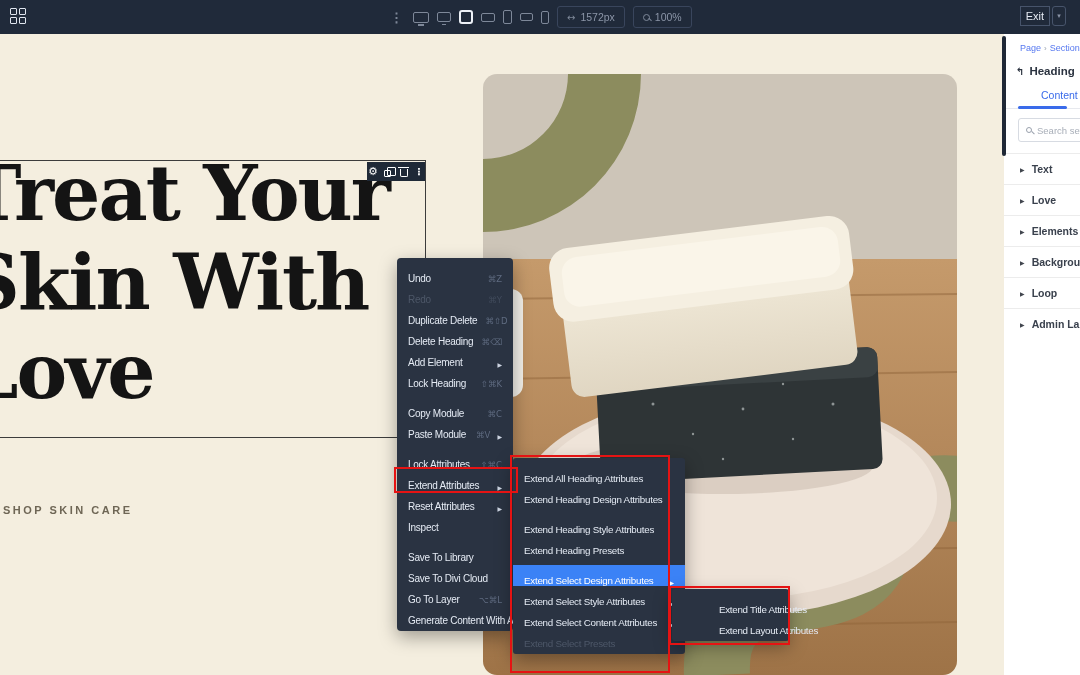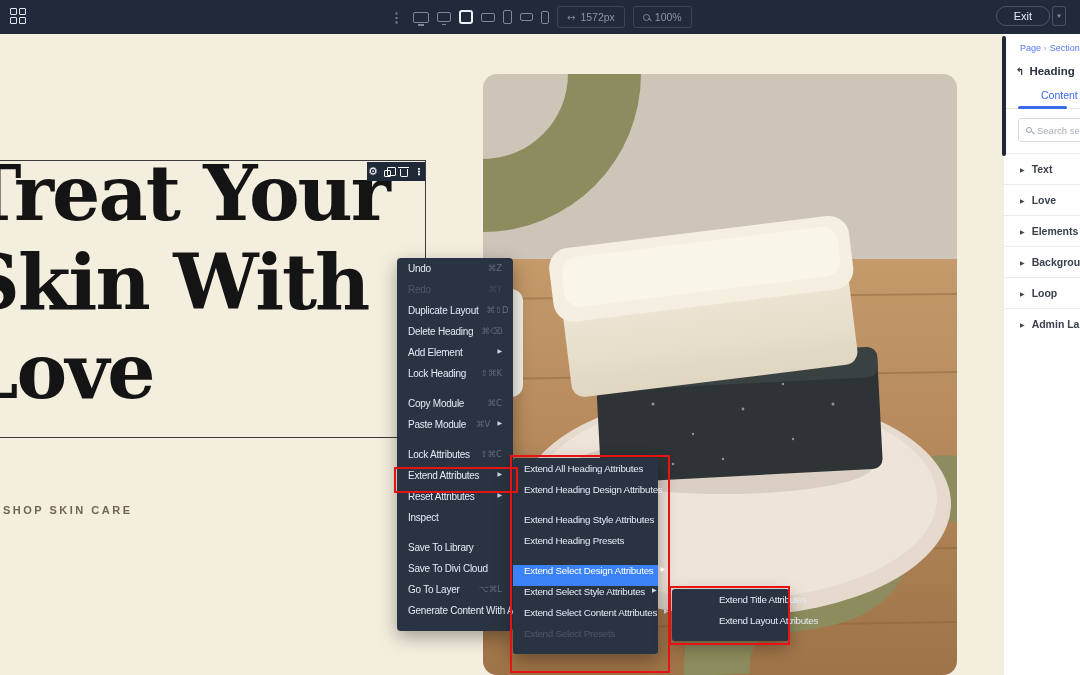--- a/index.html
+++ b/index.html
@@ -22,22 +22,22 @@
   .dev-tall { width:9px; height:14px; }
   .dev-wide.sm2 { width:13px; height:8px; }
   .dev-tall.sm2 { width:8px; height:13px; }
   .tb-box { display:flex; align-items:center; gap:5px; border:1px solid #39455c; border-radius:3px;
     height:22px; padding:0 9px; color:#8b95a7; font-size:10.5px; }
   .tb-box .glyph { color:#7e8899; font-size:10px; font-family:"DejaVu Sans",sans-serif; }
   .mag { width:7px; height:7px; border:1.4px solid #7e8899; border-radius:50%; position:relative; display:inline-block; }
   .mag::after { content:''; position:absolute; width:4px; height:1.4px; background:#7e8899;
     right:-3.5px; bottom:-1px; transform:rotate(45deg); }
   #exit-wrap { position:absolute; right:14px; top:6px; display:flex; gap:2px; }
-  #exit-btn { border:1px solid #47546b; border-radius:10px; color:#e6ebf3; font-size:11px;
-    padding:3px 17px; background:transparent; cursor:pointer; font-family:inherit; }
+  #exit-btn { border:1px solid #47546b; border-radius:0; color:#e6ebf3; font-size:11px;
+    padding:3px 5px; background:transparent; cursor:pointer; font-family:inherit; }
   #exit-caret { border:1px solid #47546b; border-radius:3px; color:#8b95a7; font-size:7px;
     width:14px; display:flex; align-items:center; justify-content:center; }
 
   
   #canvas { position:absolute; left:0; top:34px; width:1004px; height:641px; background:#f4eedf; overflow:hidden; }
 
   #photo { position:absolute; left:483px; top:40px; width:474px; height:601px; border-radius:14px; overflow:hidden; }
 
   #heading-module { position:absolute; left:-2px; top:126px; width:428px; height:278px;
     border:1px solid #3c3c3c; z-index:2; }
@@ -54,31 +54,31 @@
     position:relative; margin-top:3px; }
   .ic-trash::before { content:''; position:absolute; top:-2.5px; left:-2.5px; right:-2.5px; height:1.3px; background:#fff; }
   .mt-dots { color:#fff; font-size:10px; font-weight:bold; font-family:"DejaVu Sans",sans-serif; }
 
   #eyebrow { position:absolute; left:3px; top:470px; font-size:11px; font-weight:bold;
     letter-spacing:2.5px; color:#6e6655; }
 
   
   .menu { position:absolute; background:#2a3342; border-radius:4px; padding:5px 0;
     box-shadow:0 6px 18px rgba(0,0,0,.35); z-index:10; }
-  .mi { height:21px; display:flex; align-items:flex-start; padding:0 11px; cursor:pointer; }
+  .mi { height:21px; display:flex; align-items:flex-end; padding:0 11px; cursor:pointer; }
   .mi .lbl { flex:1; color:#e5ebf4; font-size:10px; letter-spacing:-0.25px; white-space:nowrap; }
   .mi .sc { color:#5f6b80; font-size:8.5px; font-family:"DejaVu Sans",sans-serif; margin-left:8px; white-space:nowrap; }
   .mi .arr { color:#cdd5e2; font-size:6px; margin-left:7px; }
   .mi.disabled .lbl { color:#4d5768; }
   .mi.disabled .sc { color:#414b5c; }
   .mi.active { background:#3b82f6; }
   .mi.active .lbl, .mi.active .arr { color:#ffffff; }
   .mgap { height:9px; }
   #menu-main { left:397px; top:258px; width:116px; }
-  #menu-sub { left:513px; top:458px; width:145px; border-radius:3px; }
+  #menu-sub { left:513px; top:458px; width:172px; border-radius:3px; }
   #menu-sub .lbl { font-size:9.8px; letter-spacing:-0.25px; }
   #menu-sub2 { left:672px; top:589px; width:117px; border-radius:3px;padding-left:36px; }
   #menu-sub2 .lbl { font-size:9.8px; letter-spacing:-0.3px; }
 
   .red-box { position:absolute; border:2.5px solid #e51313; z-index:12; pointer-events:none; }
   #red-extend { left:394px; top:467px; width:124px; height:26px; }
   #red-sub { left:510px; top:455px; width:160px; height:218px; }
   #red-sub2 { left:669px; top:586px; width:121px; height:59px; }
 
   
@@ -231,21 +231,21 @@
 <div id="menu-main" class="menu">
   <div class="mi">
     <span class="lbl">Undo</span>
     <span class="sc">⌘Z</span>
   </div>
   <div class="mi disabled">
     <span class="lbl">Redo</span>
     <span class="sc">⌘Y</span>
   </div>
   <div class="mi">
-    <span class="lbl">Duplicate Layout</span>
+    <span class="lbl">Duplicate Delete</span>
     <span class="sc">⌘⇧D</span>
   </div>
   <div class="mi">
     <span class="lbl">Delete Heading</span>
     <span class="sc">⌘⌫</span>
   </div>
   <div class="mi">
     <span class="lbl">Add Element</span>
     <span class="arr">▶</span>
   </div>

